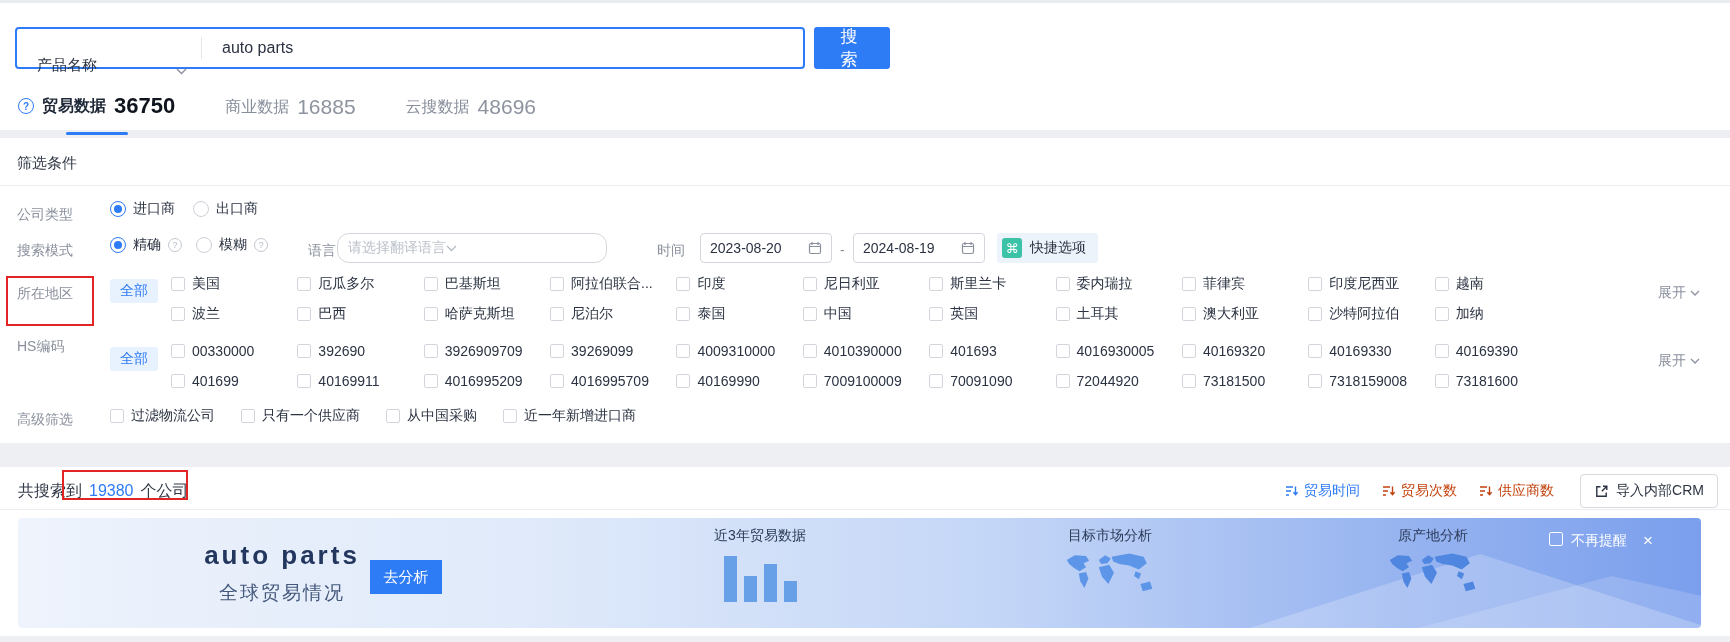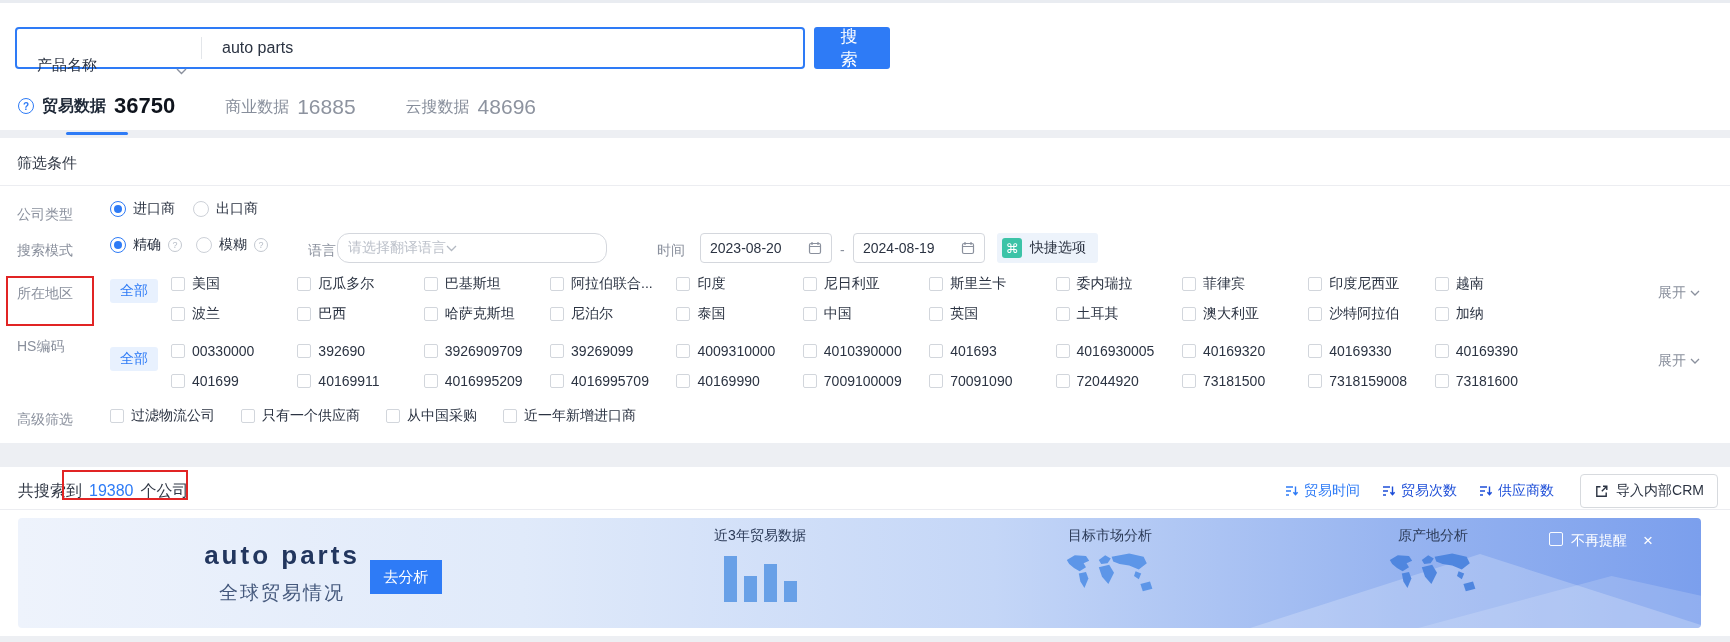--- a/index.html
+++ b/index.html
@@ -61,21 +61,21 @@
   .cb{width:14px;height:14px;border:1px solid #d2d6dc;border-radius:2px;background:#fff;box-sizing:border-box;flex:none;}
   .expand{position:absolute;right:30px;color:#8a909d;font-size:14px;display:flex;align-items:center;gap:4px;cursor:pointer;}
   .adv-list{position:absolute;left:110px;display:flex;gap:26px;}
 
   
   #results{top:467px;height:169px;}
   .res-head{position:absolute;left:18px;right:12px;top:8px;height:32px;display:flex;align-items:center;justify-content:space-between;}
   .summary{font-size:16px;color:#333a47;display:flex;align-items:center;}
   .summary .cnt{color:#2e7bf6;margin:0 7px;}
   .sorts{display:flex;align-items:center;gap:22px;}
-  .sort{display:flex;align-items:center;gap:5px;font-size:14px;color:#1d4ed8;cursor:pointer;}
+  .sort{display:flex;align-items:center;gap:5px;font-size:14px;color:#c2410c;cursor:pointer;}
   .sort.active{color:#2e7bf6;}
   .crm-btn{display:flex;align-items:center;gap:7px;border:1px solid #d7dade;border-radius:4px;background:#fff;
     padding:7px 13px;font-size:14px;color:#2b3342;cursor:pointer;margin-left:4px;font-family:inherit;}
 
   .banner{position:absolute;left:18px;top:51px;width:1683px;height:110px;border-radius:4px;overflow:hidden;
     background:linear-gradient(90deg,#eef3fc 0%,#e0eafa 30%,#c4d6f7 58%,#97b4f0 82%,#7b9fed 100%);}
   .tri{position:absolute;bottom:0;pointer-events:none;}
   .tri1{left:1232px;width:460px;height:74px;background:rgba(255,255,255,.22);clip-path:polygon(0 100%,50% 0,100% 100%);}
   .tri2{left:1400px;width:430px;height:52px;background:rgba(255,255,255,.16);clip-path:polygon(0 100%,45% 0,100% 100%);}
   .b-left{position:absolute;left:148px;top:22px;width:232px;text-align:center;}

